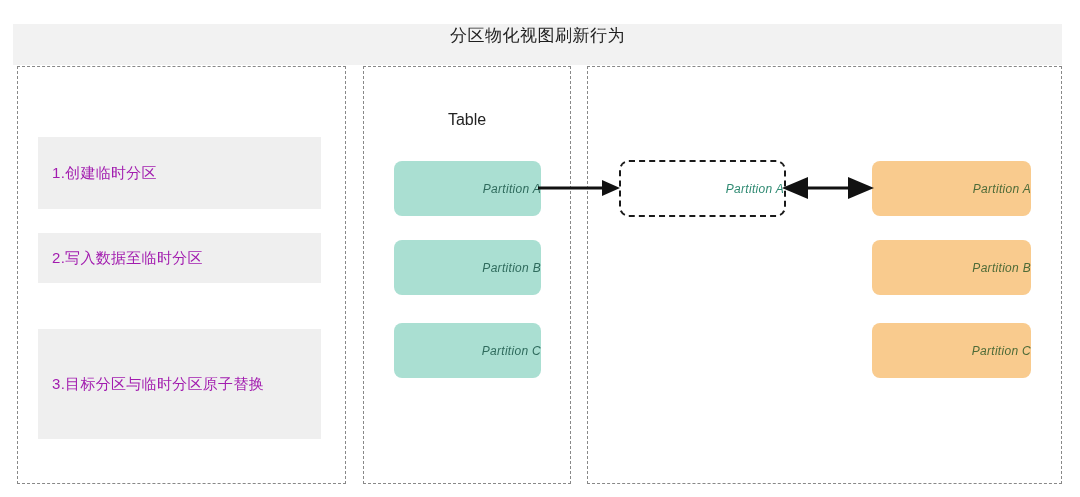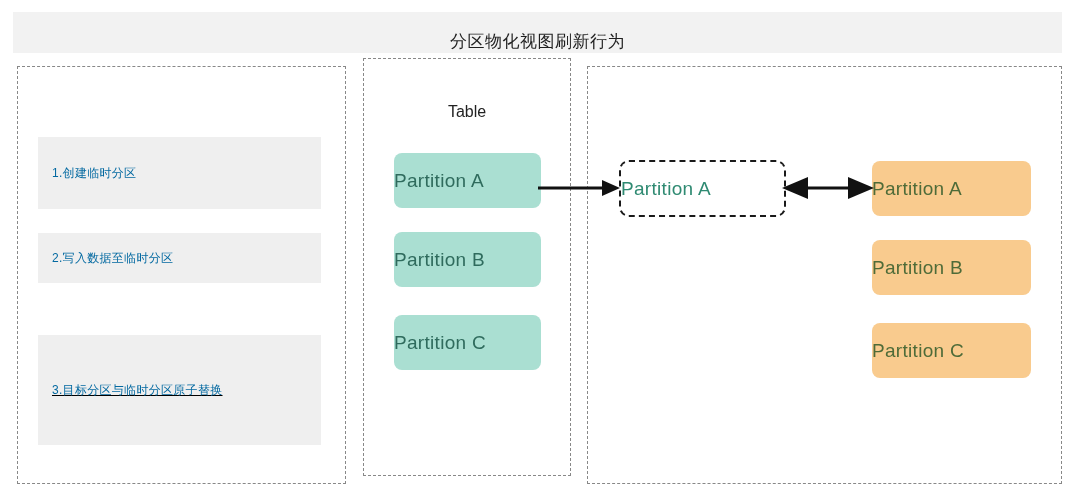--- a/index.html
+++ b/index.html
@@ -19,44 +19,44 @@
     position: absolute;
     left: 0; top: 0;
     width: 1080px;
     height: 497px;
   }
 
   
   .header-bar {
     position: absolute;
     left: 13px;
-    top: 12px;
+    top: 24px;
     width: 1049px;
     height: 41px;
     background: #f2f2f2;
     display: flex;
-    align-items: flex-end;
+    align-items: flex-start;
     justify-content: center;
   }
   .header-title {
     font-size: 17px;
     color: #1f1f1f;
     letter-spacing: 0.5px;
     white-space: nowrap;
   }
 
   
   .panel {
     position: absolute;
     border: 1.5px dashed #888888;
     box-sizing: border-box;
     background: transparent;
   }
   #panel-steps   { left: 17px;  top: 66px; width: 329px; height: 418px; }
-  #panel-table   { left: 363px; top: 58px; width: 208px; height: 418px; }
+  #panel-table   { left: 363px; top: 66px; width: 208px; height: 418px; }
   #panel-mv      { left: 587px; top: 66px; width: 475px; height: 418px; }
 
   .panel-title {
     position: absolute;
     top: 44px;
     left: 0;
     width: 100%;
     text-align: center;
     font-size: 16px;
     color: #222222;
@@ -68,40 +68,41 @@
     position: absolute;
     left: 20px;
     width: 283px;
     background: #efefef;
     display: flex;
     align-items: center;
     box-sizing: border-box;
     padding-left: 14px;
   }
   .step-text {
-    font-size: 12px;
-    color: #0369a1;
+    font-size: 15px;
+    color: #a21caf;
     letter-spacing: 0.3px;
   }
   #step-0 { top: 70px;  height: 72px; }
   #step-1 { top: 166px; height: 50px; }
-  #step-2 { top: 268px; height: 110px; text-decoration: underline; }
+  #step-2 { top: 262px; height: 110px; }
 
   
   .chip {
     position: absolute;
     width: 147px;
     height: 55px;
     border-radius: 8px;
     display: flex;
     align-items: center;
-    justify-content: flex-start;
-    font-size: 19px;
+    justify-content: flex-end;
+    font-size: 12px;
     letter-spacing: 0.3px;
     box-sizing: border-box;
+    font-style: italic;
   }
   .chip-green {
     background: #aadfd2;
     color: #2f6b5d;
   }
   .chip-orange {
     background: #f9cb8e;
     color: #4e6b38;
   }
   .chip-dashed {

